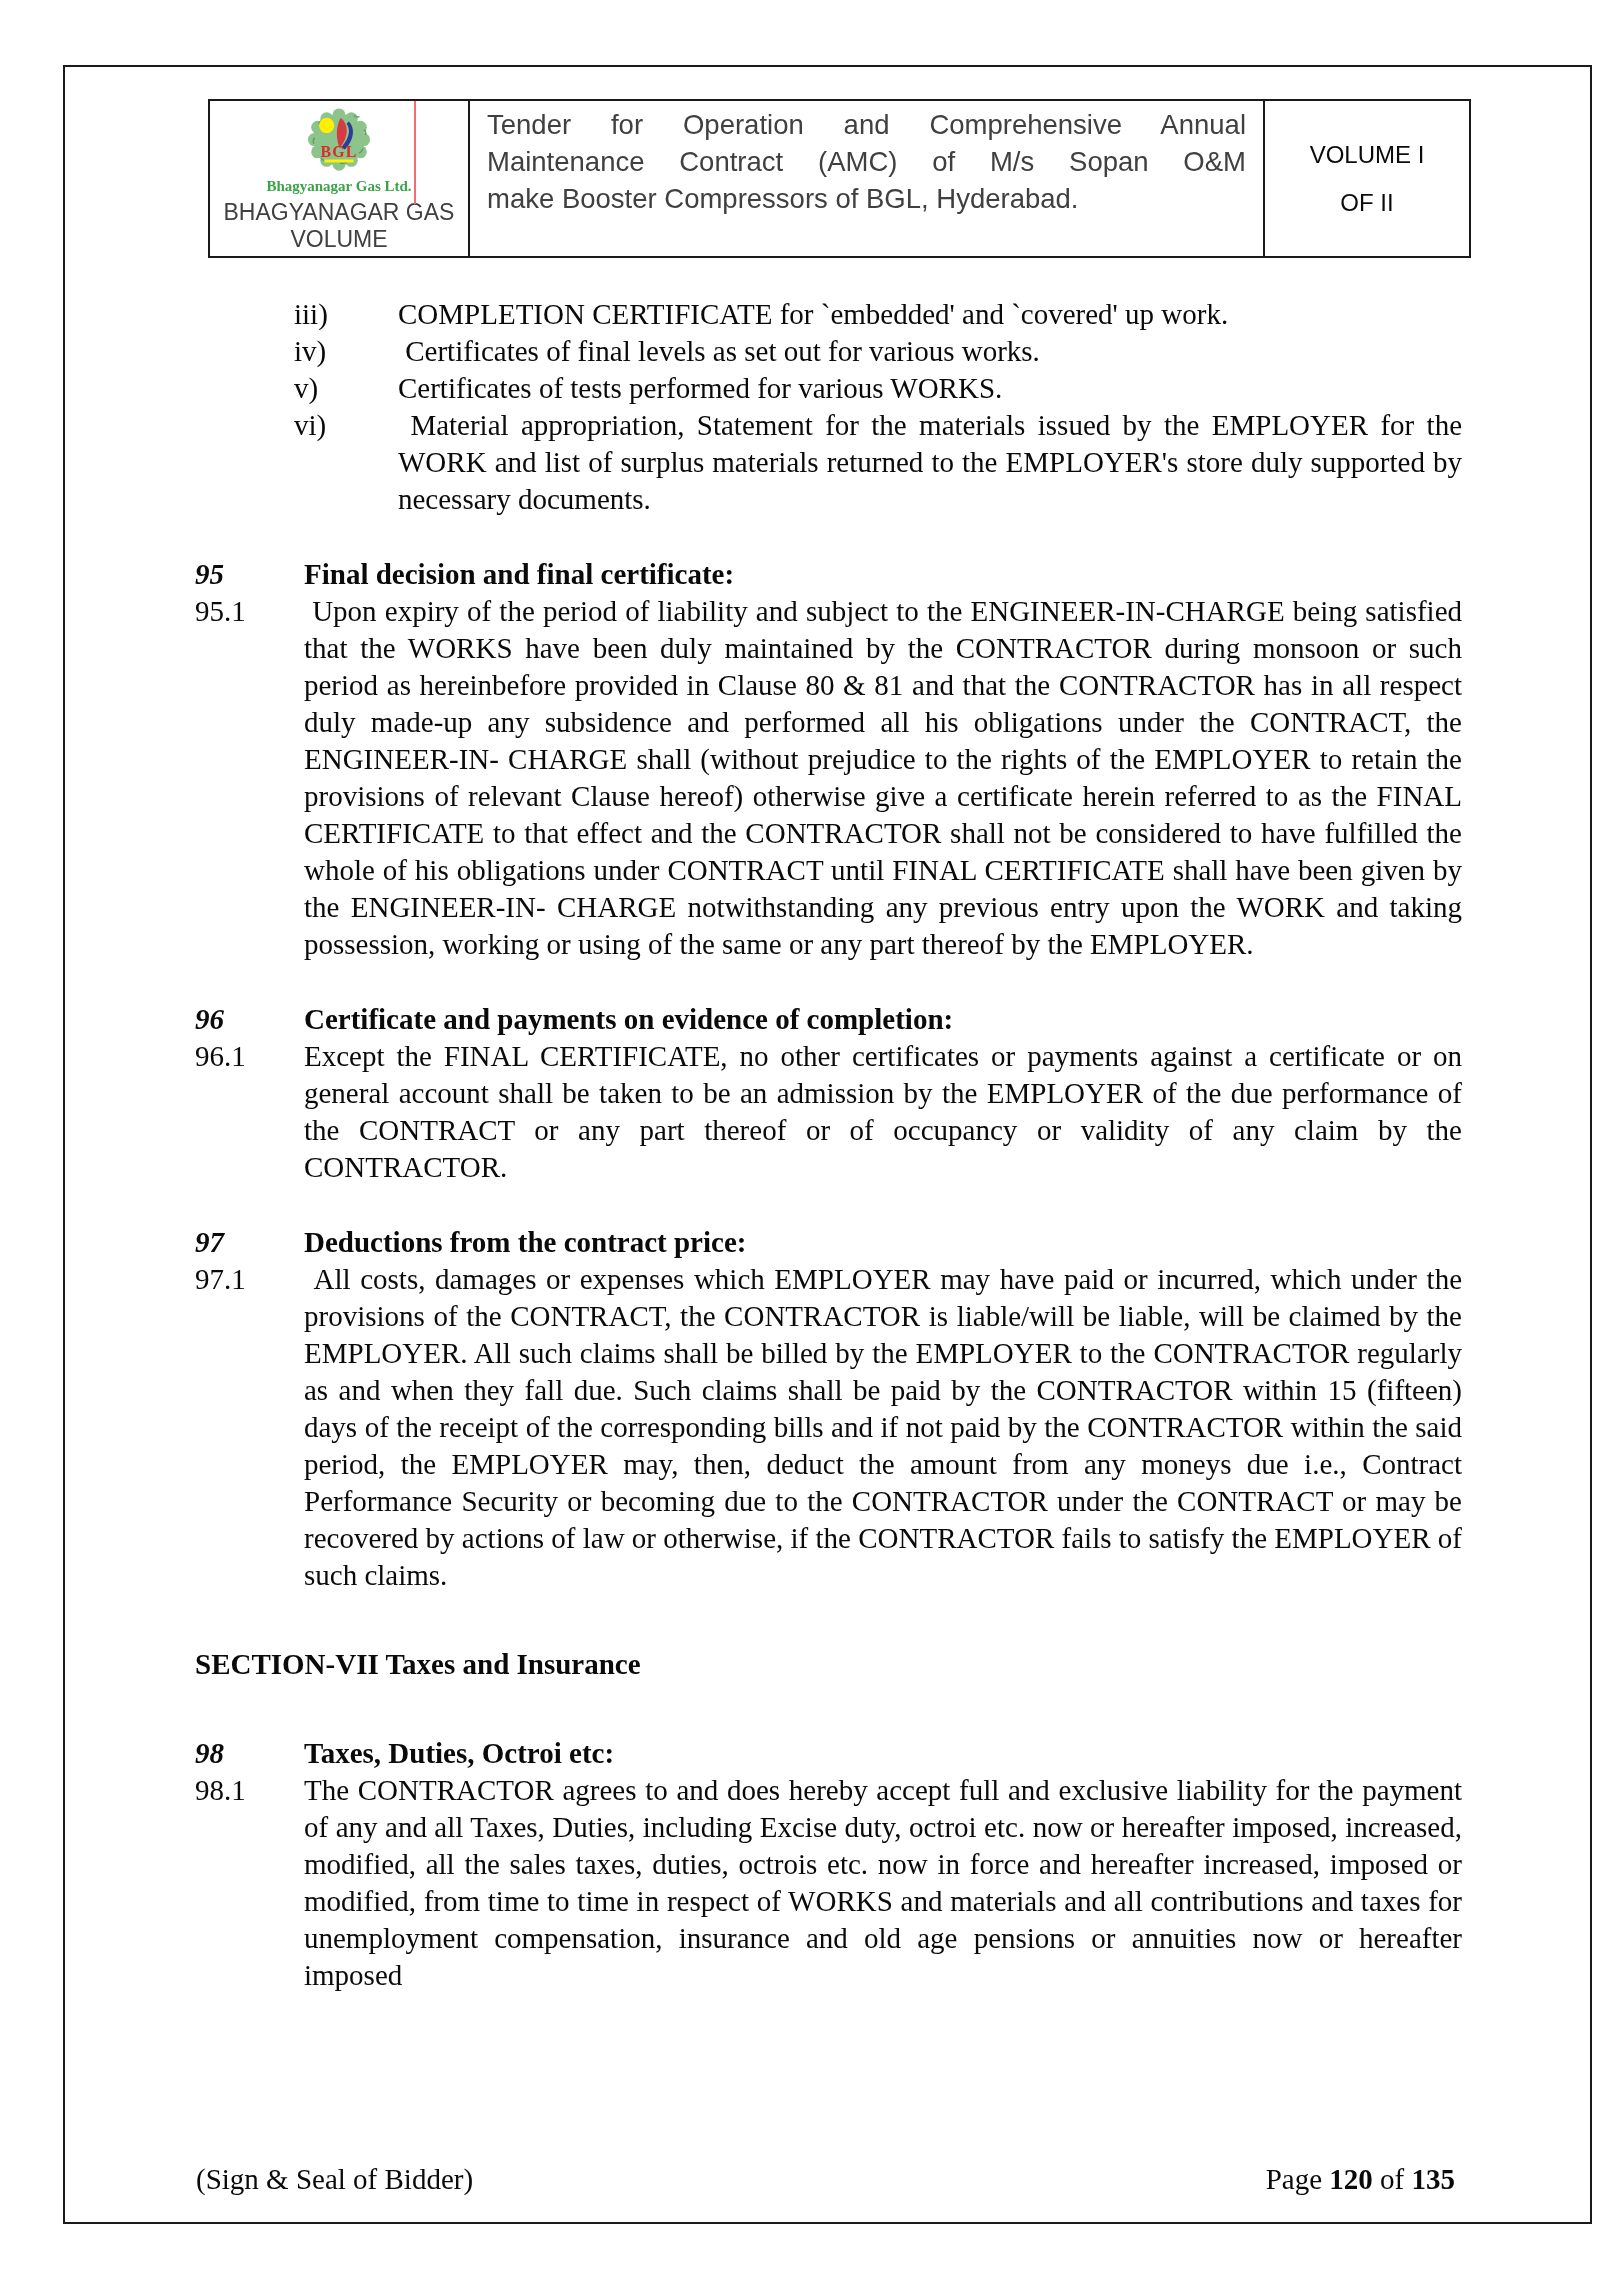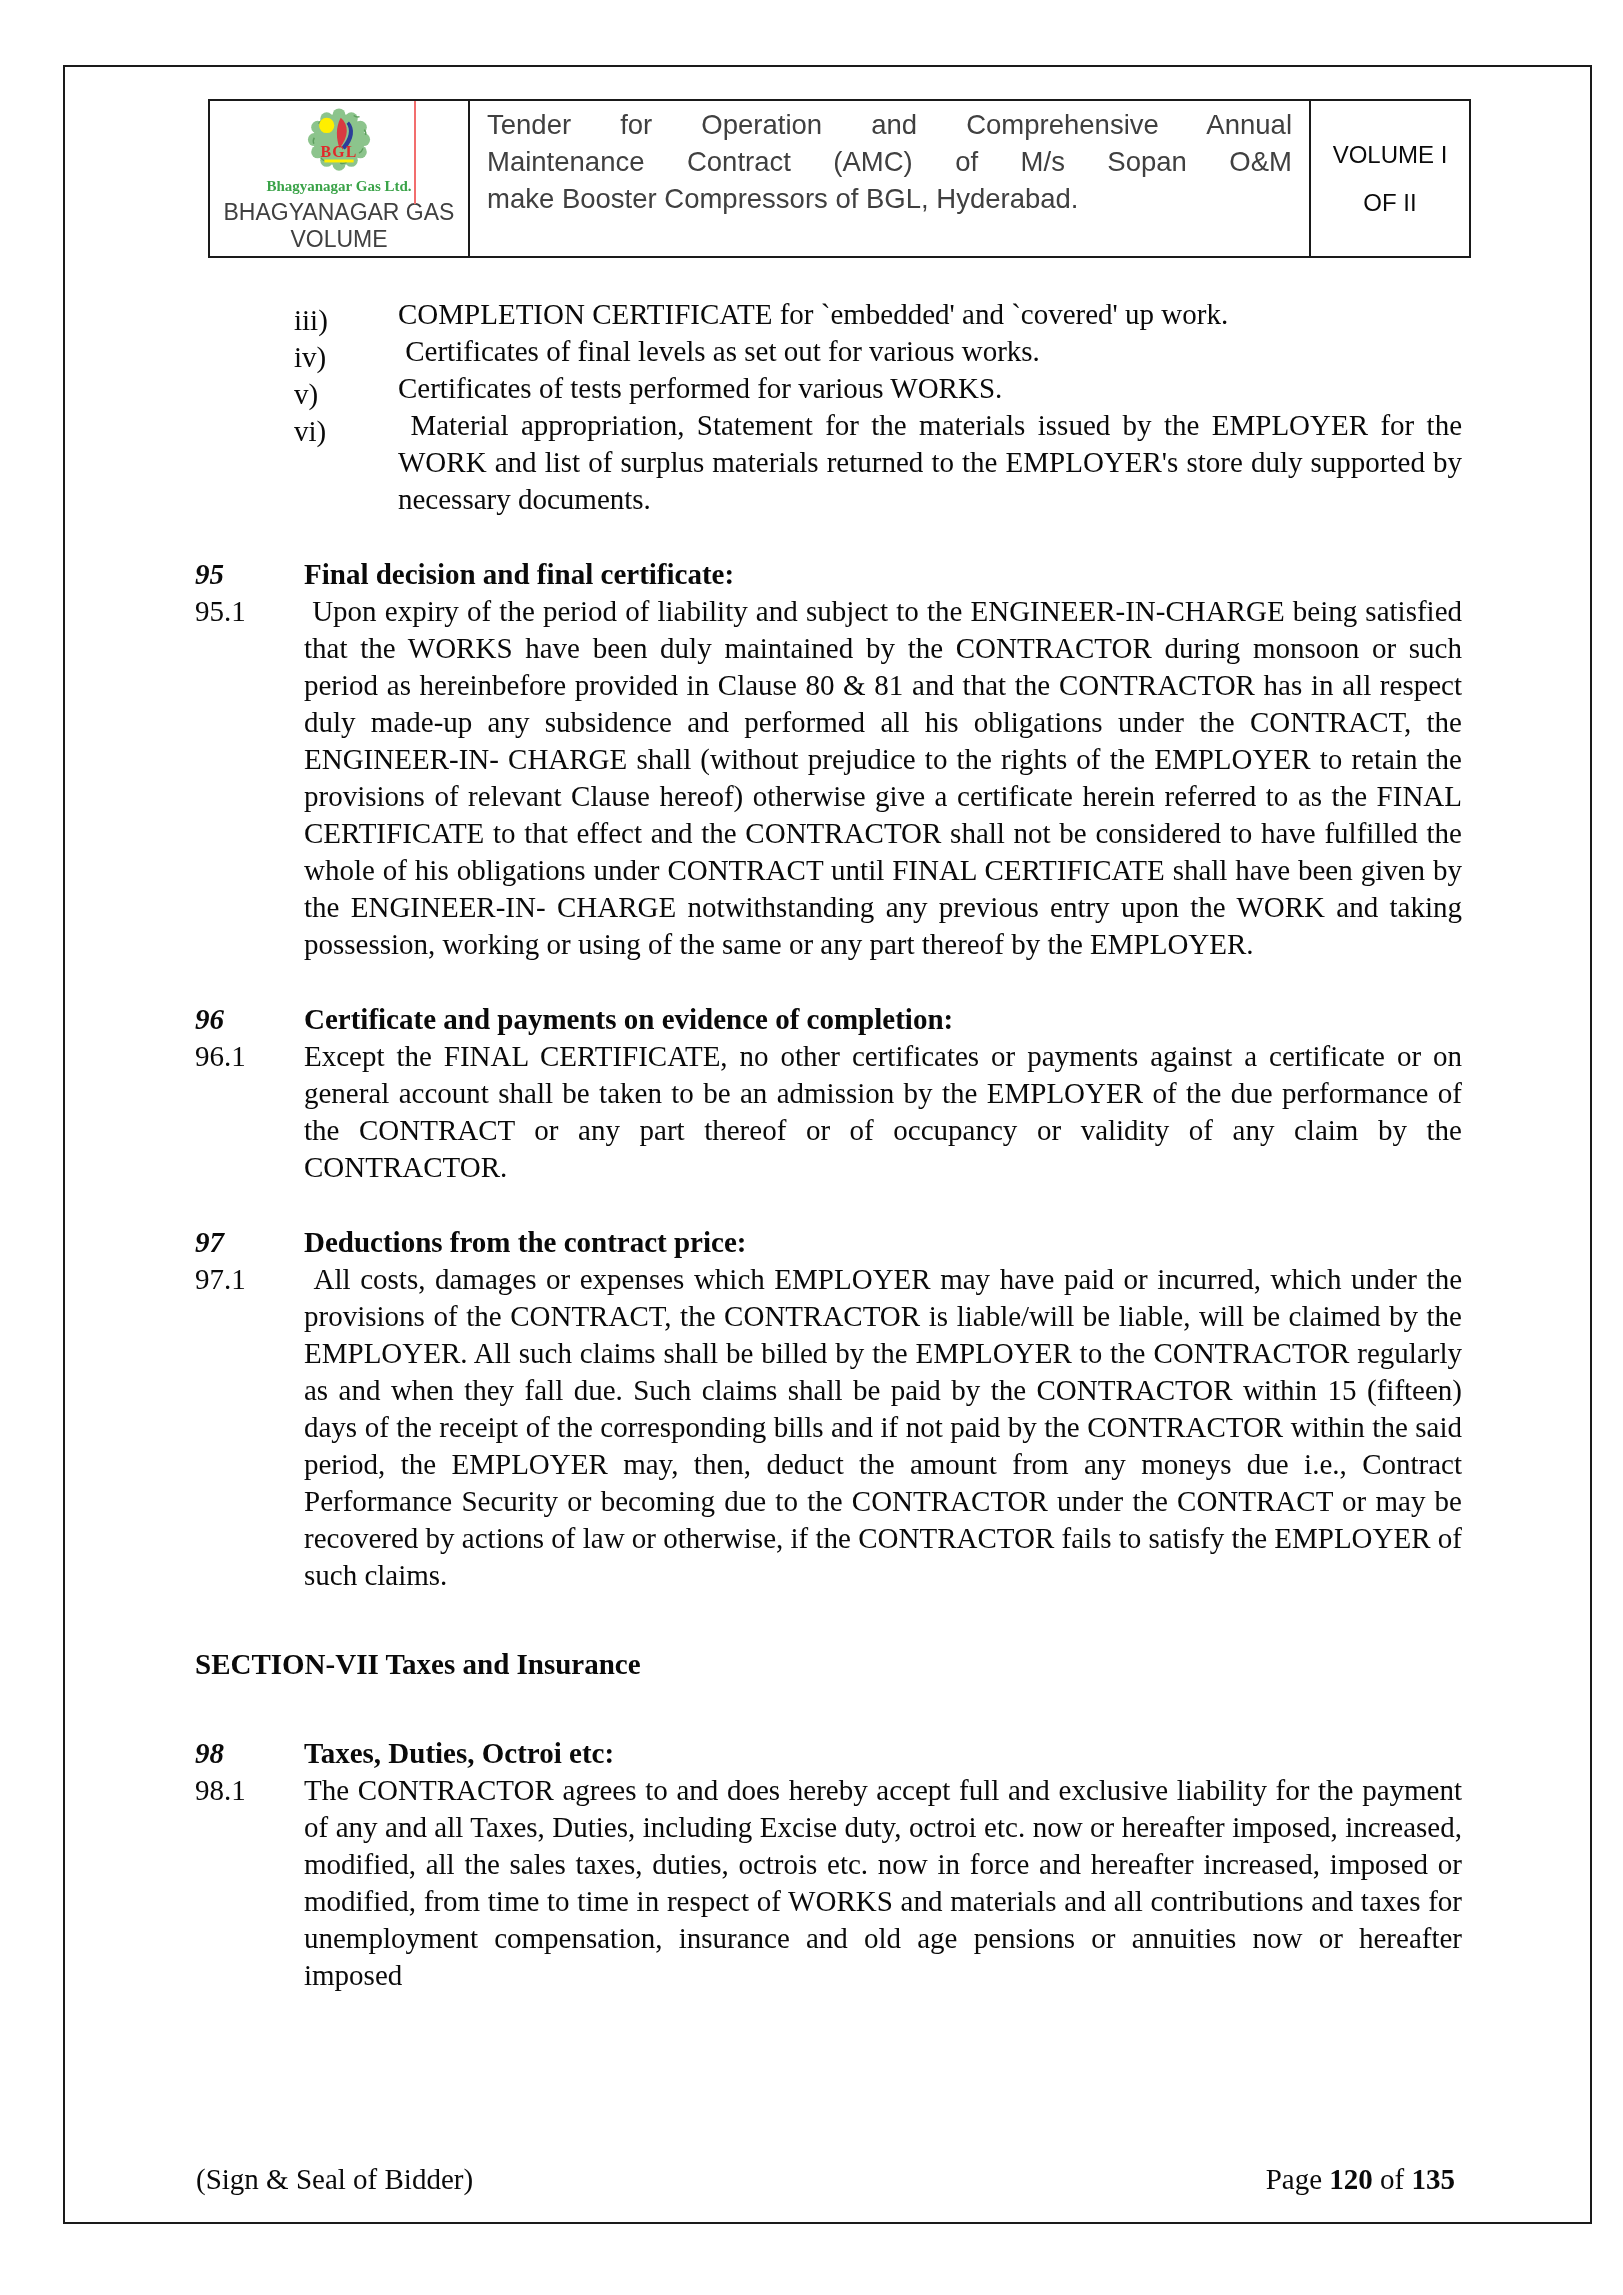--- a/index.html
+++ b/index.html
@@ -19,29 +19,29 @@
            color:#404040;margin-top:4.6px;}
   .red-line{position:absolute;right:52px;top:0;width:2px;height:103px;background:#f26d6d;}
 
   .title-cell{flex:1;border-right:2px solid #1a1a1a;box-sizing:border-box;
               padding:5.2px 17px 0 17px;font-family:"Liberation Sans", sans-serif;
               font-size:27.5px;line-height:37px;color:#404040;}
   .t-justify{text-align:justify;text-align-last:justify;}
   .t-left{text-align:left;}
   .t-center{text-align:center;}
 
-  .volume-cell{width:158px;display:flex;flex-direction:column;justify-content:center;
+  .volume-cell{width:204px;display:flex;flex-direction:column;justify-content:center;
                align-items:center;font-family:"Liberation Sans", sans-serif;
                font-size:24px;line-height:35px;color:#0b0b0b;gap:13px;}
 
   
   .content{position:absolute;left:195px;top:296px;width:1267px;
            font-size:29px;line-height:37px;}
   .list-item{position:relative;padding-left:203px;}
-  .list-item .marker{position:absolute;left:99px;top:6px;text-align:center;}
+  .list-item .marker{position:absolute;left:99px;top:0;text-align:center;}
   .li-text{text-align:justify;white-space:pre-wrap;}
 
   .section{margin-top:38px;}
   .sec-heading{position:relative;padding-left:109px;font-weight:bold;}
   .sec-heading .num{position:absolute;left:0;top:0;font-style:italic;}
   .clause{position:relative;padding-left:109px;}
   .clause .num{position:absolute;left:0;top:0;}
   .clause-text{text-align:justify;white-space:pre-wrap;}
 
   .section-break{margin-top:52px;margin-bottom:52px;font-weight:bold;}

